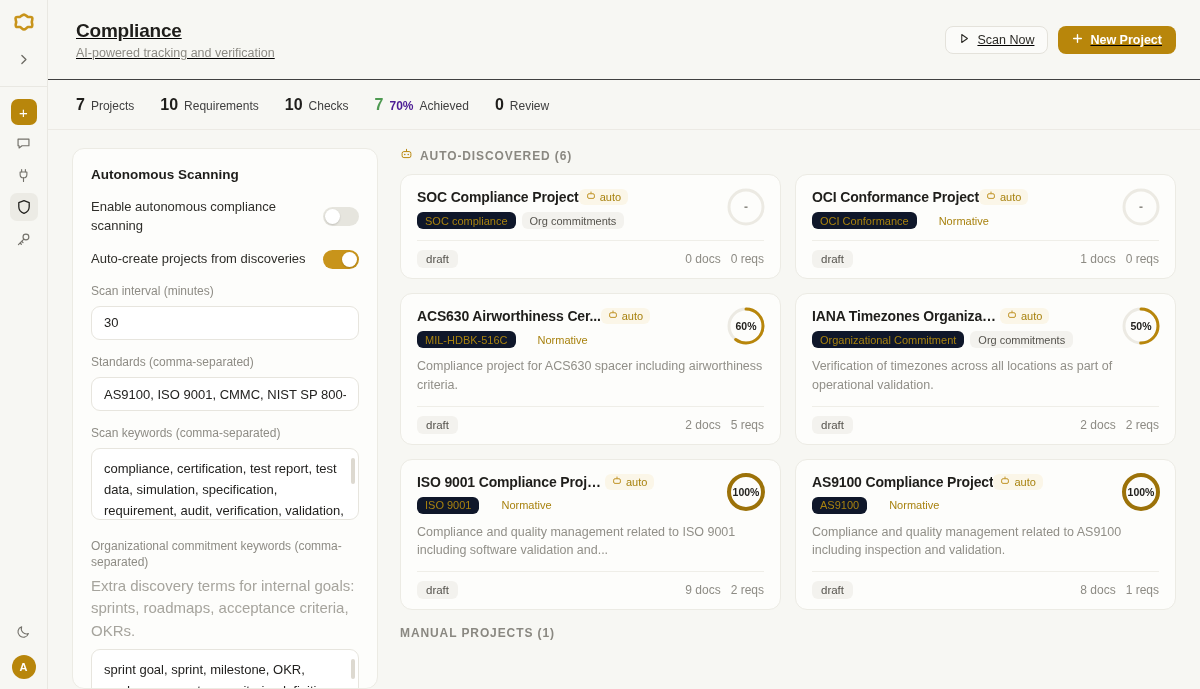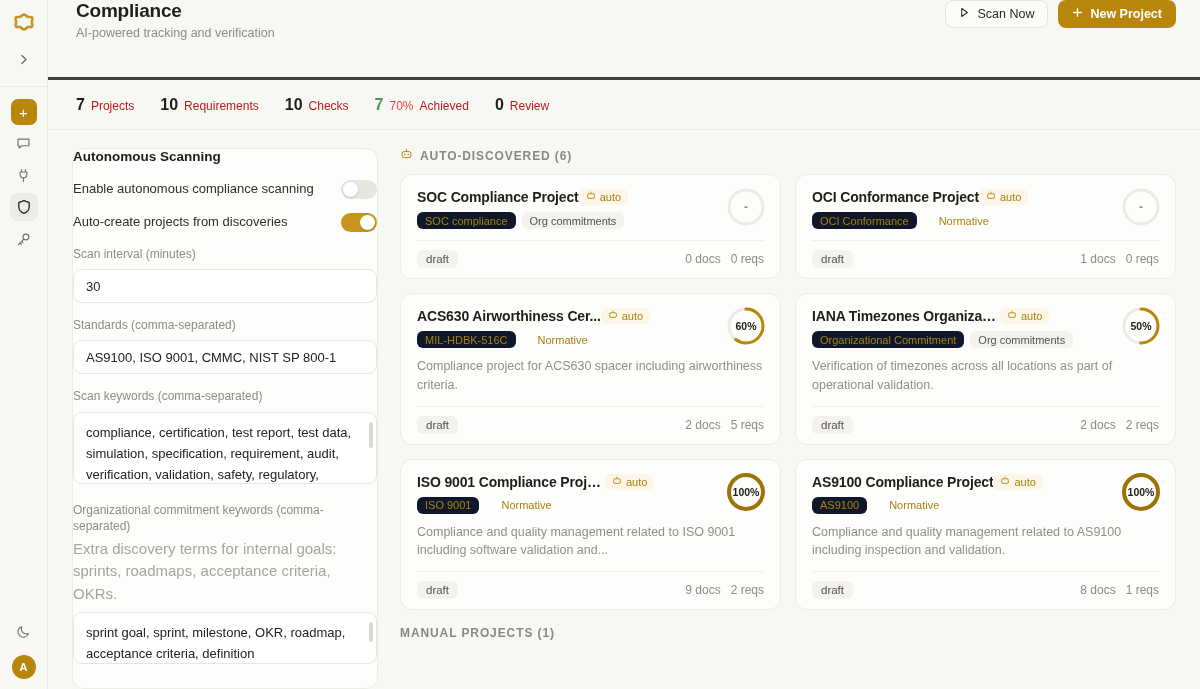--- a/index.html
+++ b/index.html
@@ -47,22 +47,23 @@
     width: 24px; height: 24px; border-radius: 50%; background: #b8860b;
     color: #fff; font-size: 11px; font-weight: 700;
     display:flex; align-items:center; justify-content:center; cursor:pointer;
   }
 
   
   .main { flex: 1 1 auto; height: 689px; display:flex; flex-direction:column; background: #f7f7f3; overflow:hidden; }
 
   .topbar {
     height: 80px; flex: 0 0 80px; padding: 0 24px 0 28px;
-    display:flex; align-items:flex-start; justify-content:space-between;
-    border-bottom: 3px solid #404040;
+    display:flex; align-items:center; justify-content:space-between;
+    border-bottom: 1px solid #404040;
+    text-decoration: underline;
   }
   .page-title { font-size: 19px; font-weight: 700; color: #1f1e1b; letter-spacing: -0.2px; }
   .page-sub { font-size: 12.5px; color: #8d8b84; margin-top: 4px; }
   .top-actions { display:flex; align-items:center; gap: 10px; }
   .btn {
     display:flex; align-items:center; gap: 7px;
     height: 28px; padding: 0 13px; border-radius: 8px;
     font-size: 12.5px; cursor: pointer; border: 1px solid transparent;
     white-space: nowrap;
   }
@@ -70,30 +71,30 @@
   .btn-primary { background: #b8860b; color: #fff; font-weight: 600; }
 
   .statsbar {
     height: 50px; flex: 0 0 50px; padding: 0 28px;
     display:flex; align-items:center; gap: 26px;
     border-bottom: 1px solid #eceae4;
   }
   .stat { display:flex; align-items:baseline; gap: 6px; }
   .stat-num { font-size: 16px; font-weight: 700; color: #1f1e1b; }
   .stat-num.green { color: #4e9a51; }
-  .stat-pct { font-size: 12px; font-weight: 400; color: #ef4444; }
-  .stat-label { font-size: 12px; color: #b91c1c; }
+  .stat-pct { font-size: 12px; font-weight: 700; color: #4c1d95; }
+  .stat-label { font-size: 12px; color: #404040; }
 
   .content { flex: 1 1 auto; display:flex; gap: 22px; padding: 18px 24px 0 24px; overflow:hidden; }
 
   
   .panel {
     width: 306px; flex: 0 0 306px;
     background: #fdfdfb; border: 1px solid #ecebe4; border-radius: 12px;
-    overflow: hidden; height: calc(100% + 0px);
+    padding: 18px; overflow: hidden; height: calc(100% + 0px);
   }
   .panel-title { font-size: 13.5px; font-weight: 700; color: #1f1e1b; margin-bottom: 16px; }
   .toggle-row { display:flex; align-items:center; justify-content:space-between; gap: 10px; margin-bottom: 14px; }
   .toggle-label { font-size: 13px; color: #2f2e2a; line-height: 1.45; }
   .switch { width: 36px; height: 19px; border-radius: 10px; background: #e6e5de; position: relative; flex: 0 0 36px; cursor: pointer; }
   .switch.on { background: #c8941b; }
   .switch .knob { position:absolute; top: 2px; left: 2px; width: 15px; height: 15px; border-radius:50%; background:#fff; box-shadow: 0 1px 2px rgba(0,0,0,.16); }
   .switch.on .knob { left: 19px; }
 
   .field-label { font-size: 12px; color: #8e8c85; margin: 14px 0 7px; line-height: 1.35; }

